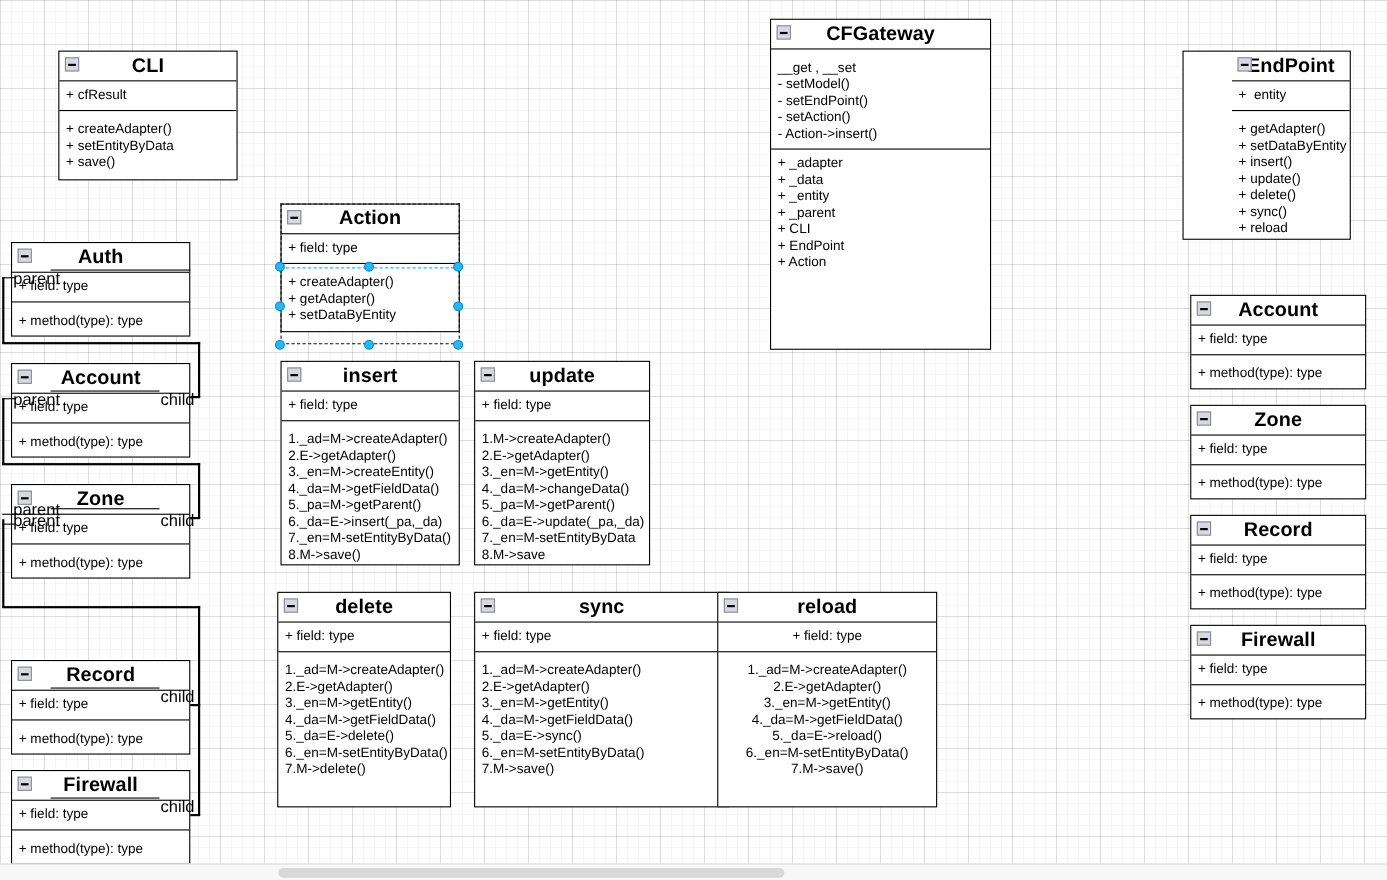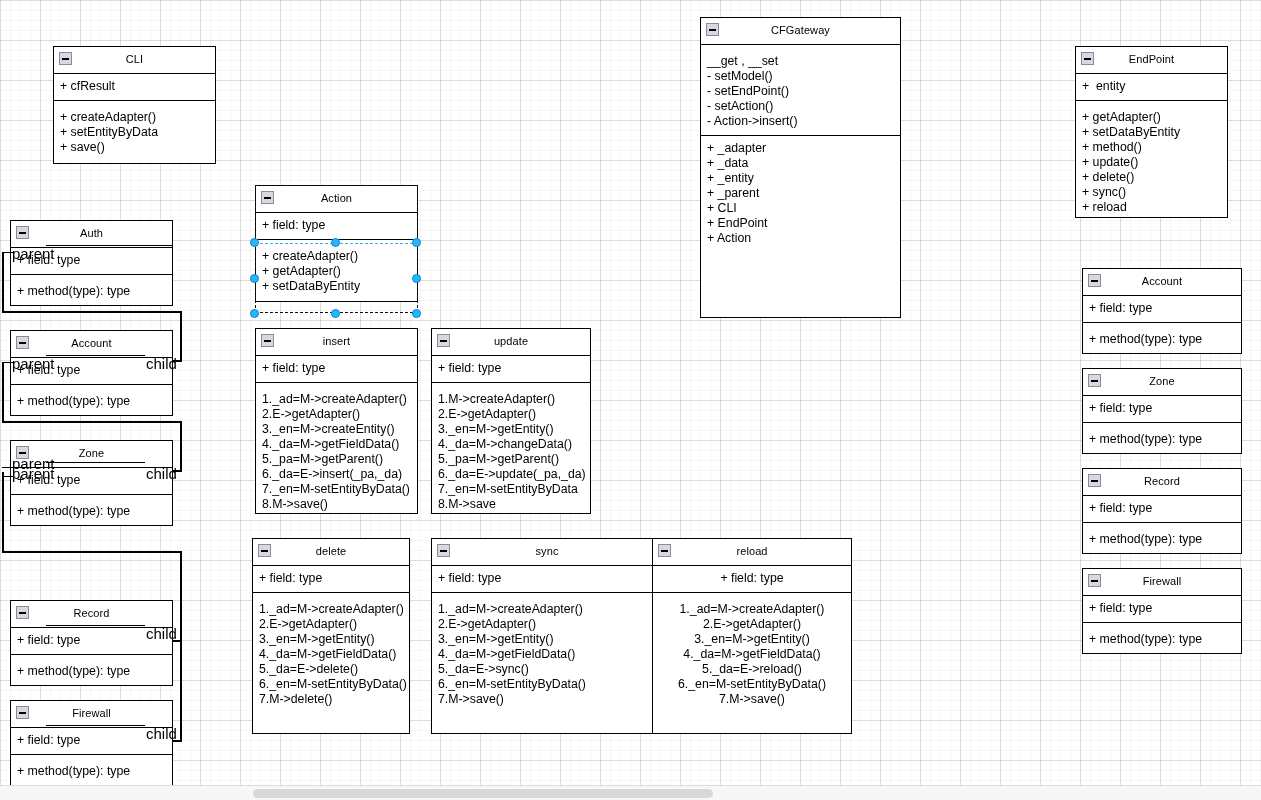--- a/index.html
+++ b/index.html
@@ -33,22 +33,22 @@
   }
   .uml .hdr {
     position: relative;
     height: 27px;
     border-bottom: 1.6px solid #000000;
     display: flex;
     align-items: center;
     justify-content: center;
   }
   .uml .hdr-title {
-    font-weight: normal;
-    font-size: 11px;
+    font-weight: bold;
+    font-size: 18px;
     letter-spacing: 0.1px;
   }
   .collapse-icon {
     position: absolute;
     left: 5px; top: 5px;
     width: 13px; height: 13px;
     background: #d8d8e0;
     border: 1px solid #8a8a98;
   }
   .collapse-icon::after {
@@ -152,32 +152,32 @@
         <div class="sec">
           <div class="row">+ _adapter</div>
           <div class="row">+ _data</div>
           <div class="row">+ _entity</div>
           <div class="row">+ _parent</div>
           <div class="row">+ CLI</div>
           <div class="row">+ EndPoint</div>
           <div class="row">+ Action</div>
         </div>
       </div>
-      <div class="uml" style="left: 1075px; top: 46px; width: 153px; height: 172px;">
+      <div class="uml" style="left: 1075px; top: 46px; width: 153px; height: 172px; padding-left: 44px;">
         <div class="hdr">
           <span class="collapse-icon"></span>
           <span class="hdr-title">EndPoint</span>
         </div>
         <div class="sec">
           <div class="row">+  entity</div>
         </div>
         <div class="sec pad-top">
           <div class="row">+ getAdapter()</div>
           <div class="row">+ setDataByEntity</div>
-          <div class="row">+ method()</div>
+          <div class="row">+ insert()</div>
           <div class="row">+ update()</div>
           <div class="row">+ delete()</div>
           <div class="row">+ sync()</div>
           <div class="row">+ reload</div>
         </div>
       </div>
       <div class="uml" style="left: 255px; top: 185px; width: 163px; height: 117px; border-style: solid;">
         <div class="hdr">
           <span class="collapse-icon"></span>
           <span class="hdr-title">Action</span>

